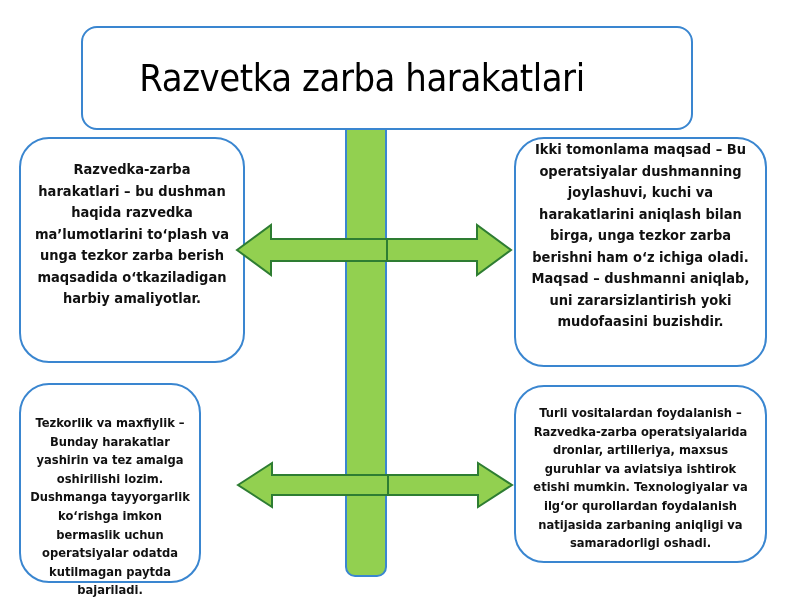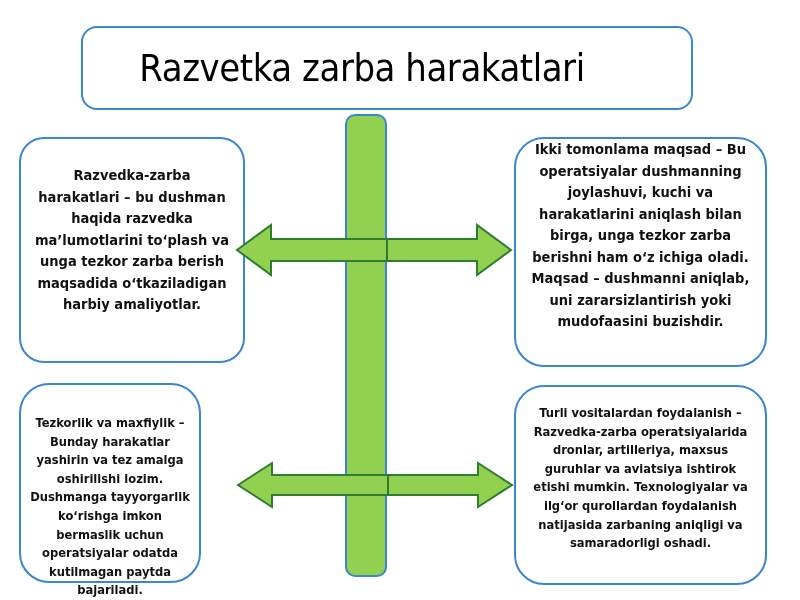--- a/index.html
+++ b/index.html
@@ -13,21 +13,21 @@
       box-sizing: border-box;
       background: #ffffff;
       border: 2.5px solid #3a86d0;
       border-radius: 30px;
       display: flex; align-items: flex-start; justify-content: center;
       text-align: center;
       color: #111111;
       font-weight: bold;
     }
     .title-box {
-      left: 81px; top: 26px; width: 612px; height: 84px;
+      left: 81px; top: 26px; width: 612px; height: 104px;
       border-radius: 16px;
       align-items: center;
       z-index: 3;
     }
     .title-text {
       font-family: "DejaVu Sans", sans-serif;
       font-weight: normal;
       font-size: 37px;
       letter-spacing: -0.5px;
       color: #000;
@@ -49,27 +49,27 @@
     .txt {
       font-size: 14.5px;
       line-height: 21.5px;
       transform: scaleX(0.9);
     }
     .txt-sm {
       font-size: 12.8px;
       line-height: 18.6px;
       transform: scaleX(0.9);
     }
-    #box-tl { left: 19px; top: 137px; width: 226px; height: 226px; padding-top: 26px; border-radius: 25px; }
+    #box-tl { left: 19px; top: 137px; width: 226px; height: 226px; padding-top: 20px; }
     #box-tl .txt { width: 240px; }
     #box-tr { left: 514px; top: 137px; width: 253px; height: 230px; }
     #box-tr .txt { width: 260px; }
     #box-bl { left: 19px; top: 383px; width: 182px; height: 200px; padding-top: 29px; }
     #box-bl .txt-sm { width: 225px; }
-    #box-br { left: 514px; top: 385px; width: 253px; height: 200px; padding-top: 17px; }
+    #box-br { left: 514px; top: 385px; width: 253px; height: 178px; padding-top: 17px; }
     #box-br .txt-sm { width: 265px; }
   </style>
 </head>
 <body>
 
 <div class="box title-box">
   <span class="title-text">Razvetka zarba harakatlari</span>
 </div>
 
 <div class="vbar"></div>

